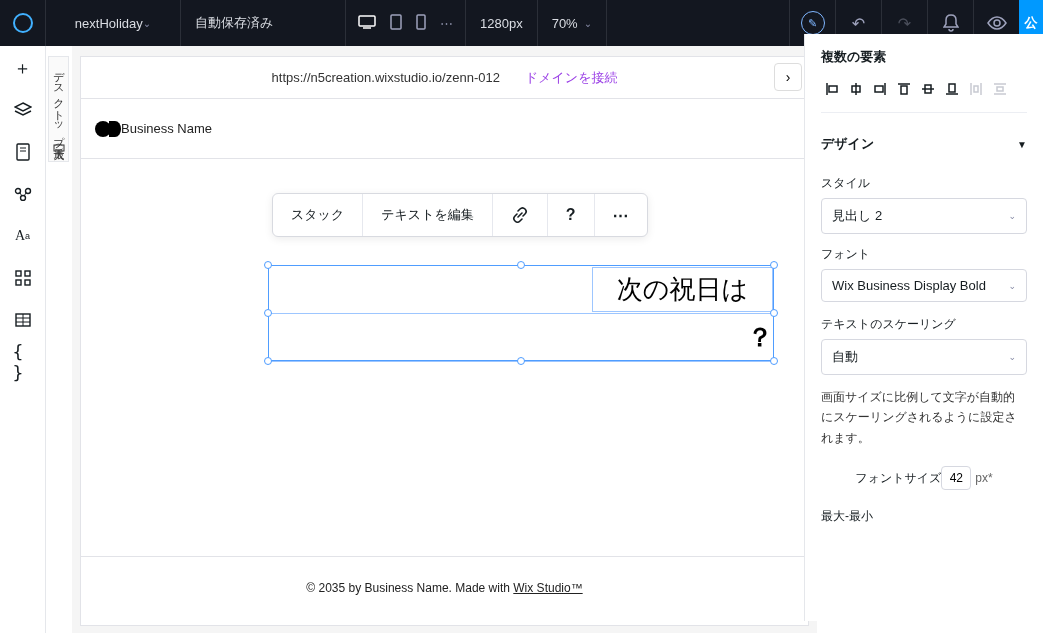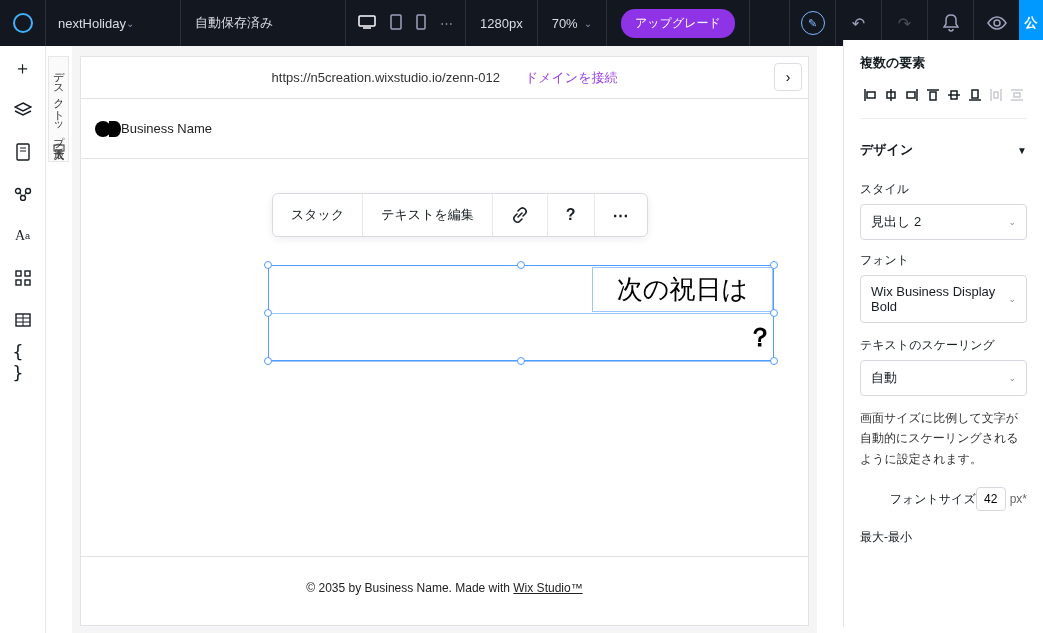--- a/index.html
+++ b/index.html
@@ -2,21 +2,21 @@
 <html><head>
 <meta charset="utf-8">
 <style>
 * { margin: 0; padding: 0; box-sizing: border-box; font-family: Arial, "Helvetica Neue", sans-serif; }
 body { width: 1043px; height: 633px; background: #fff; overflow: hidden; }
 
 
 .topbar { height: 46px; background: #131720; display: flex; align-items: center; color: #fff; font-size: 13px; }
 .topbar .logo-box { width: 46px; height: 46px; display: flex; align-items: center; justify-content: center; border-right: 1px solid #2b2f38; }
 .topbar .logo { width: 20px; height: 20px; border: 2px solid #41b1ff; border-radius: 50%; }
-.topbar .site-box { width: 135px; border-right: 1px solid #2b2f38; padding: 0 12px; display: flex; align-items: center; justify-content: flex-start; height: 46px; }
+.topbar .site-box { width: 135px; border-right: 1px solid #2b2f38; padding: 0 12px; display: flex; align-items: center; justify-content: center; height: 46px; }
 .topbar .site-box span { color: #dadde3; }
 .topbar .site-box .chev { font-size: 10px; color: #868aa5; }
 .topbar .saved { width: 165px; border-right: 1px solid #2b2f38; padding: 0 14px; display: flex; align-items: center; height: 63px; color: #dadde3; }
 .topbar .devices { display: flex; align-items: center; gap: 14px; padding: 0 12px; border-right: 1px solid #2b2f38; height: 46px; }
 .topbar .dev-icon { color: #9ea2bc; cursor: pointer; }
 .topbar .dev-icon.active { color: #fff; }
 .topbar .px-box { padding: 0 14px; border-right: 1px solid #2b2f38; height: 46px; display: flex; align-items: center; color: #dadde3; }
 .topbar .zoom-box { padding: 0 14px; border-right: 1px solid #2b2f38; height: 46px; display: flex; align-items: center; gap: 6px; color: #dadde3; }
 .topbar .zoom-box .chev { font-size: 10px; color: #868aa5; }
 .topbar .upgrade-box { padding: 0 14px; border-right: 1px solid #2b2f38; height: 46px; display: flex; align-items: center; }
@@ -58,32 +58,32 @@
 .selection .handle { width: 8px; height: 8px; background: #fff; border: 1.5px solid #4f9dff; border-radius: 50%; position: absolute; }
 .selection .h-tl { top: -5px; left: -5px; } .selection .h-tr { top: -5px; right: -5px; }
 .selection .h-bl { bottom: -5px; left: -5px; } .selection .h-br { bottom: -5px; right: -5px; }
 .selection .h-tc { top: -5px; left: 50%; margin-left: -4px; } .selection .h-bc { bottom: -5px; left: 50%; margin-left: -4px; }
 .selection .h-lc { top: 50%; left: -5px; margin-top: -4px; } .selection .h-rc { top: 50%; right: -5px; margin-top: -4px; }
 
 .footer { position: absolute; bottom: 30px; left: 0; right: 0; text-align: center; font-size: 12px; color: #222; border-top: 1px solid #e2e3e8; padding-top: 24px; }
 .footer .link { text-decoration: underline; }
 
 
-.rpanel { position: absolute; top: 40px; right: 0; width: 200px; height: 587px; background: #fff; border-left: 1px solid #e5e7eb; overflow-y: auto; font-size: 13px; color: #161d21; padding: 14px 16px; }
+.rpanel { position: absolute; top: 34px; right: 0; width: 239px; height: 587px; background: #fff; border-left: 1px solid #e5e7eb; overflow-y: auto; font-size: 13px; color: #161d21; padding: 14px 16px; }
 .rpanel .ptitle { font-weight: bold; font-size: 13px; margin-bottom: 12px; }
 .align-row { display: flex; gap: 2px; margin-bottom: 14px; padding-bottom: 12px; border-bottom: 1px solid #eceef3; }
 .align-row .aitem { width: 22px; height: 22px; display: flex; align-items: center; justify-content: center; cursor: pointer; font-size: 14px; color: #161d21; }
 .align-row .aitem.disabled { color: #c8cad2; }
 .section-head { display: flex; justify-content: space-between; align-items: center; font-weight: bold; padding: 8px 0 14px; cursor: pointer; }
 .section-head .chev { font-size: 10px; }
 .field-label { font-size: 12px; color: #161d21; margin: 8px 0 6px; }
 .select { border: 1px solid #d6d8e0; border-radius: 4px; padding: 8px 10px; display: flex; justify-content: space-between; align-items: center; font-size: 13px; cursor: pointer; background: #fff; margin-bottom: 12px; }
 .select .chev { font-size: 9px; color: #868aa5; }
 .helper { font-size: 12px; color: #333; line-height: 1.7; margin-bottom: 18px; }
-.size-row { display: flex; justify-content: flex-end; align-items: center; margin-bottom: 18px; }
+.size-row { display: flex; justify-content: center; align-items: center; margin-bottom: 18px; }
 .size-row .lbl { font-size: 12px; }
 .size-row .inputs { display: flex; gap: 4px; align-items: center; }
 .size-row input { width: 30px; border: 1px solid #d6d8e0; border-radius: 4px; padding: 4px 4px; text-align: center; font-size: 12px; }
 .size-row .unit { font-size: 12px; color: #666; }
 .minmax { font-size: 12px; }
 </style>
 </head>
 <body>
 
 <div class="topbar">
@@ -106,23 +106,20 @@
     <span class="dev-icon"><svg width="10" height="16" viewBox="0 0 10 16">
           <rect x="1" y="1" width="8" height="14" rx="1" fill="none" stroke="currentColor" stroke-width="1.5"></rect>
         </svg></span>
     <span class="dev-icon">⋯</span>
   </div>
   <div class="px-box">1280px</div>
   <div class="zoom-box">
     <span>70%</span>
     <span class="chev">⌄</span>
   </div>
-  <div class="upgrade-box">
-    <button class="upgrade">アップグレード</button>
-  </div>
   <div class="spacer"></div>
   <div class="rbtn">
       <div class="avatar">✎</div>
     </div>
   <div class="rbtn">↶</div>
   <div class="rbtn" style="color:#4a4e5a">↷</div>
   <div class="rbtn">
       <svg width="16" height="18" viewBox="0 0 16 18">
         <path d="M8 1 C5 1 3 3 3 6 L3 10 L1 13 L15 13 L13 10 L13 6 C13 3 11 1 8 1 Z M6 15 C6 16 7 17 8 17 C9 17 10 16 10 15" fill="none" stroke="currentColor" stroke-width="1.5"></path>
       </svg>

